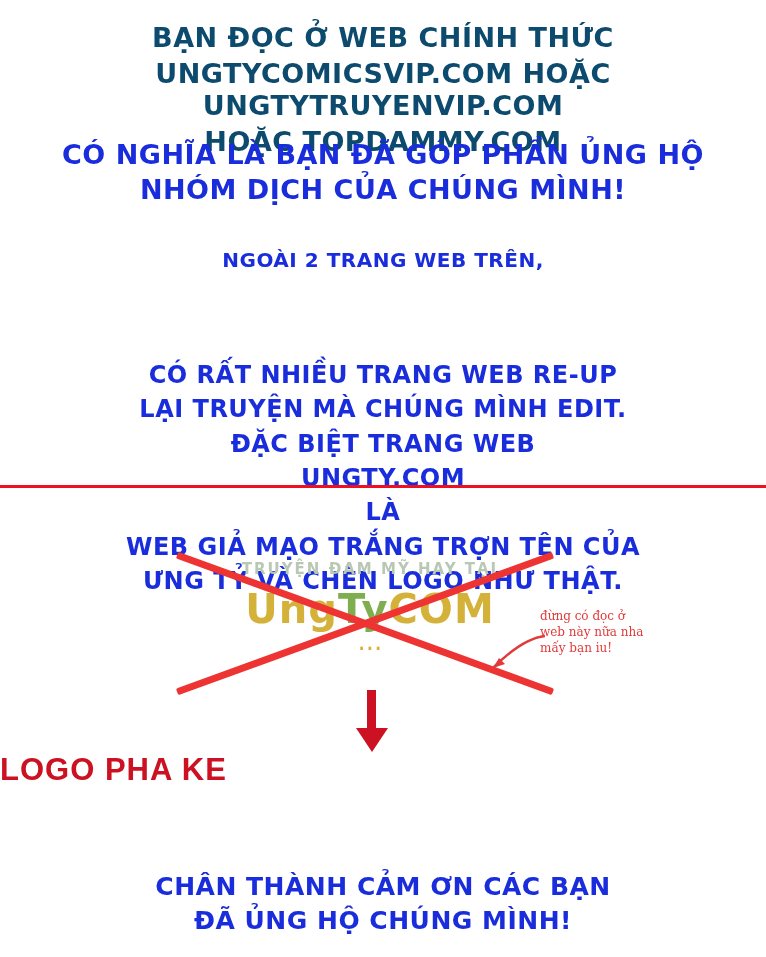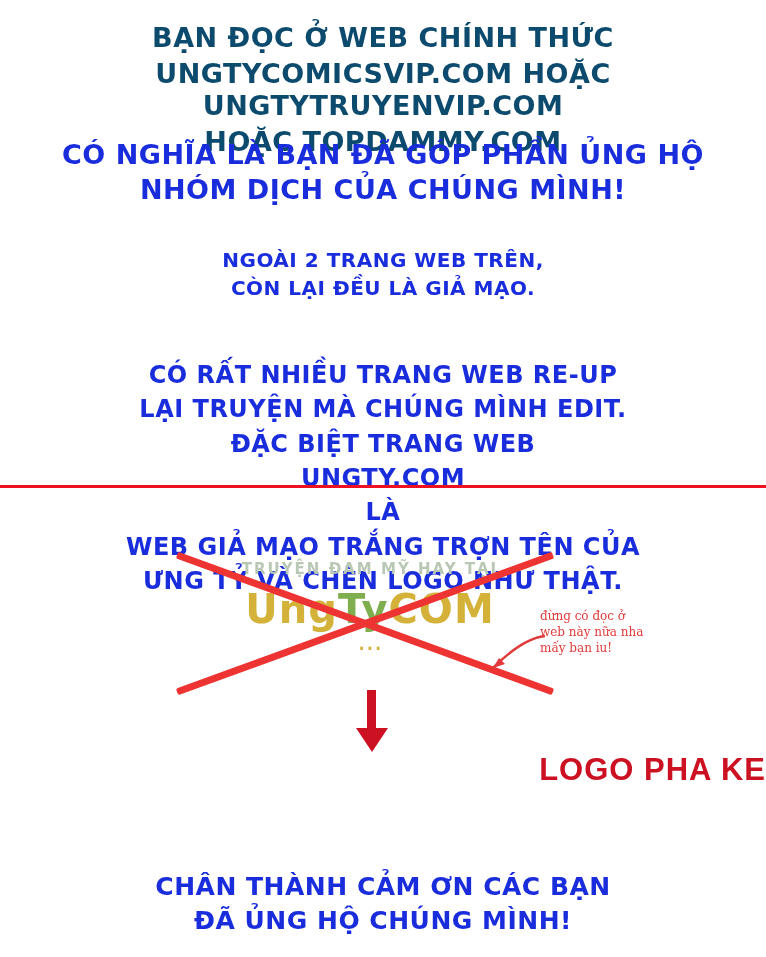--- a/index.html
+++ b/index.html
@@ -168,21 +168,21 @@
     top: 690px;
     width: 40px;
     height: 62px;
   }
 
   
   #logolabel {
     position: absolute;
     top: 752px;
     width: 100%;
-    text-align: right;
+    text-align: left;
     color: #cc1122;
     font-size: 31px;
     font-weight: bold;
     letter-spacing: 1px;
     font-family: "Liberation Sans", sans-serif;
   }
 
   
   #thanks {
     top: 868px;
@@ -203,21 +203,20 @@
     <span class="l3">HOẶC TOPDAMMY.COM</span>
   </div>
 
   <div class="block blue" id="sub">
     <span>CÓ NGHĨA LÀ BẠN ĐÃ GÓP PHẦN ỦNG HỘ</span>
     <span>NHÓM DỊCH CỦA CHÚNG MÌNH!</span>
   </div>
 
   <div class="block blue" id="para2">
     <span>NGOÀI 2 TRANG WEB TRÊN,</span>
-    <span>CÒN LẠI ĐỀU LÀ GIẢ MẠO.</span>
   </div>
 
   <div class="block blue" id="para3">
     <span>CÓ RẤT NHIỀU TRANG WEB RE-UP</span>
     <span>LẠI TRUYỆN MÀ CHÚNG MÌNH EDIT.</span>
     <span>
       <span>ĐẶC BIỆT TRANG WEB </span>
         <span class="strike-wrap">
           <span>UNGTY.COM</span>
           <span class="bar"></span>

